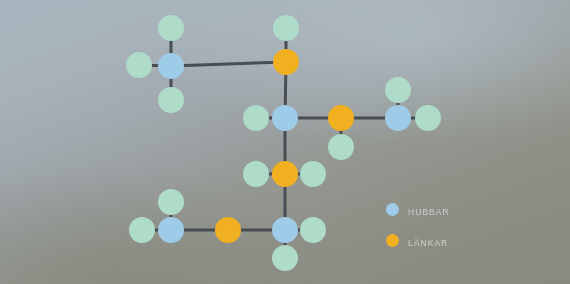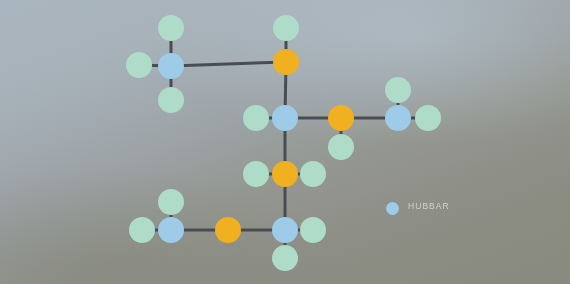--- a/index.html
+++ b/index.html
@@ -41,21 +41,21 @@
   .legend {
     position: absolute;
     left: 386px;
     top: 202px;
     display: flex;
     flex-direction: column;
     gap: 17px;
   }
   .legend-row {
     display: flex;
-    align-items: flex-start;
+    align-items: flex-end;
     gap: 9px;
     height: 14px;
   }
   .legend-swatch {
     width: 13px;
     height: 13px;
     border-radius: 50%;
     flex: 0 0 auto;
   }
   .legend-label {
@@ -123,14 +123,18 @@
         <circle cx="285" cy="258" r="13" fill="#aedcc8"></circle>
         <circle cx="313" cy="230" r="13" fill="#aedcc8"></circle>
       </g>
   </svg>
 
   <div class="legend">
     <div class="legend-row">
       <span class="legend-swatch" style="background: rgb(158, 203, 232);"></span>
       <span class="legend-label">HUBBAR</span>
     </div>
+    <div class="legend-row">
+      <span class="legend-swatch" style="background: rgb(240, 176, 32);"></span>
+      <span class="legend-label">LÄNKAR</span>
+    </div>
   </div>
 </div>
 
 </body></html>

